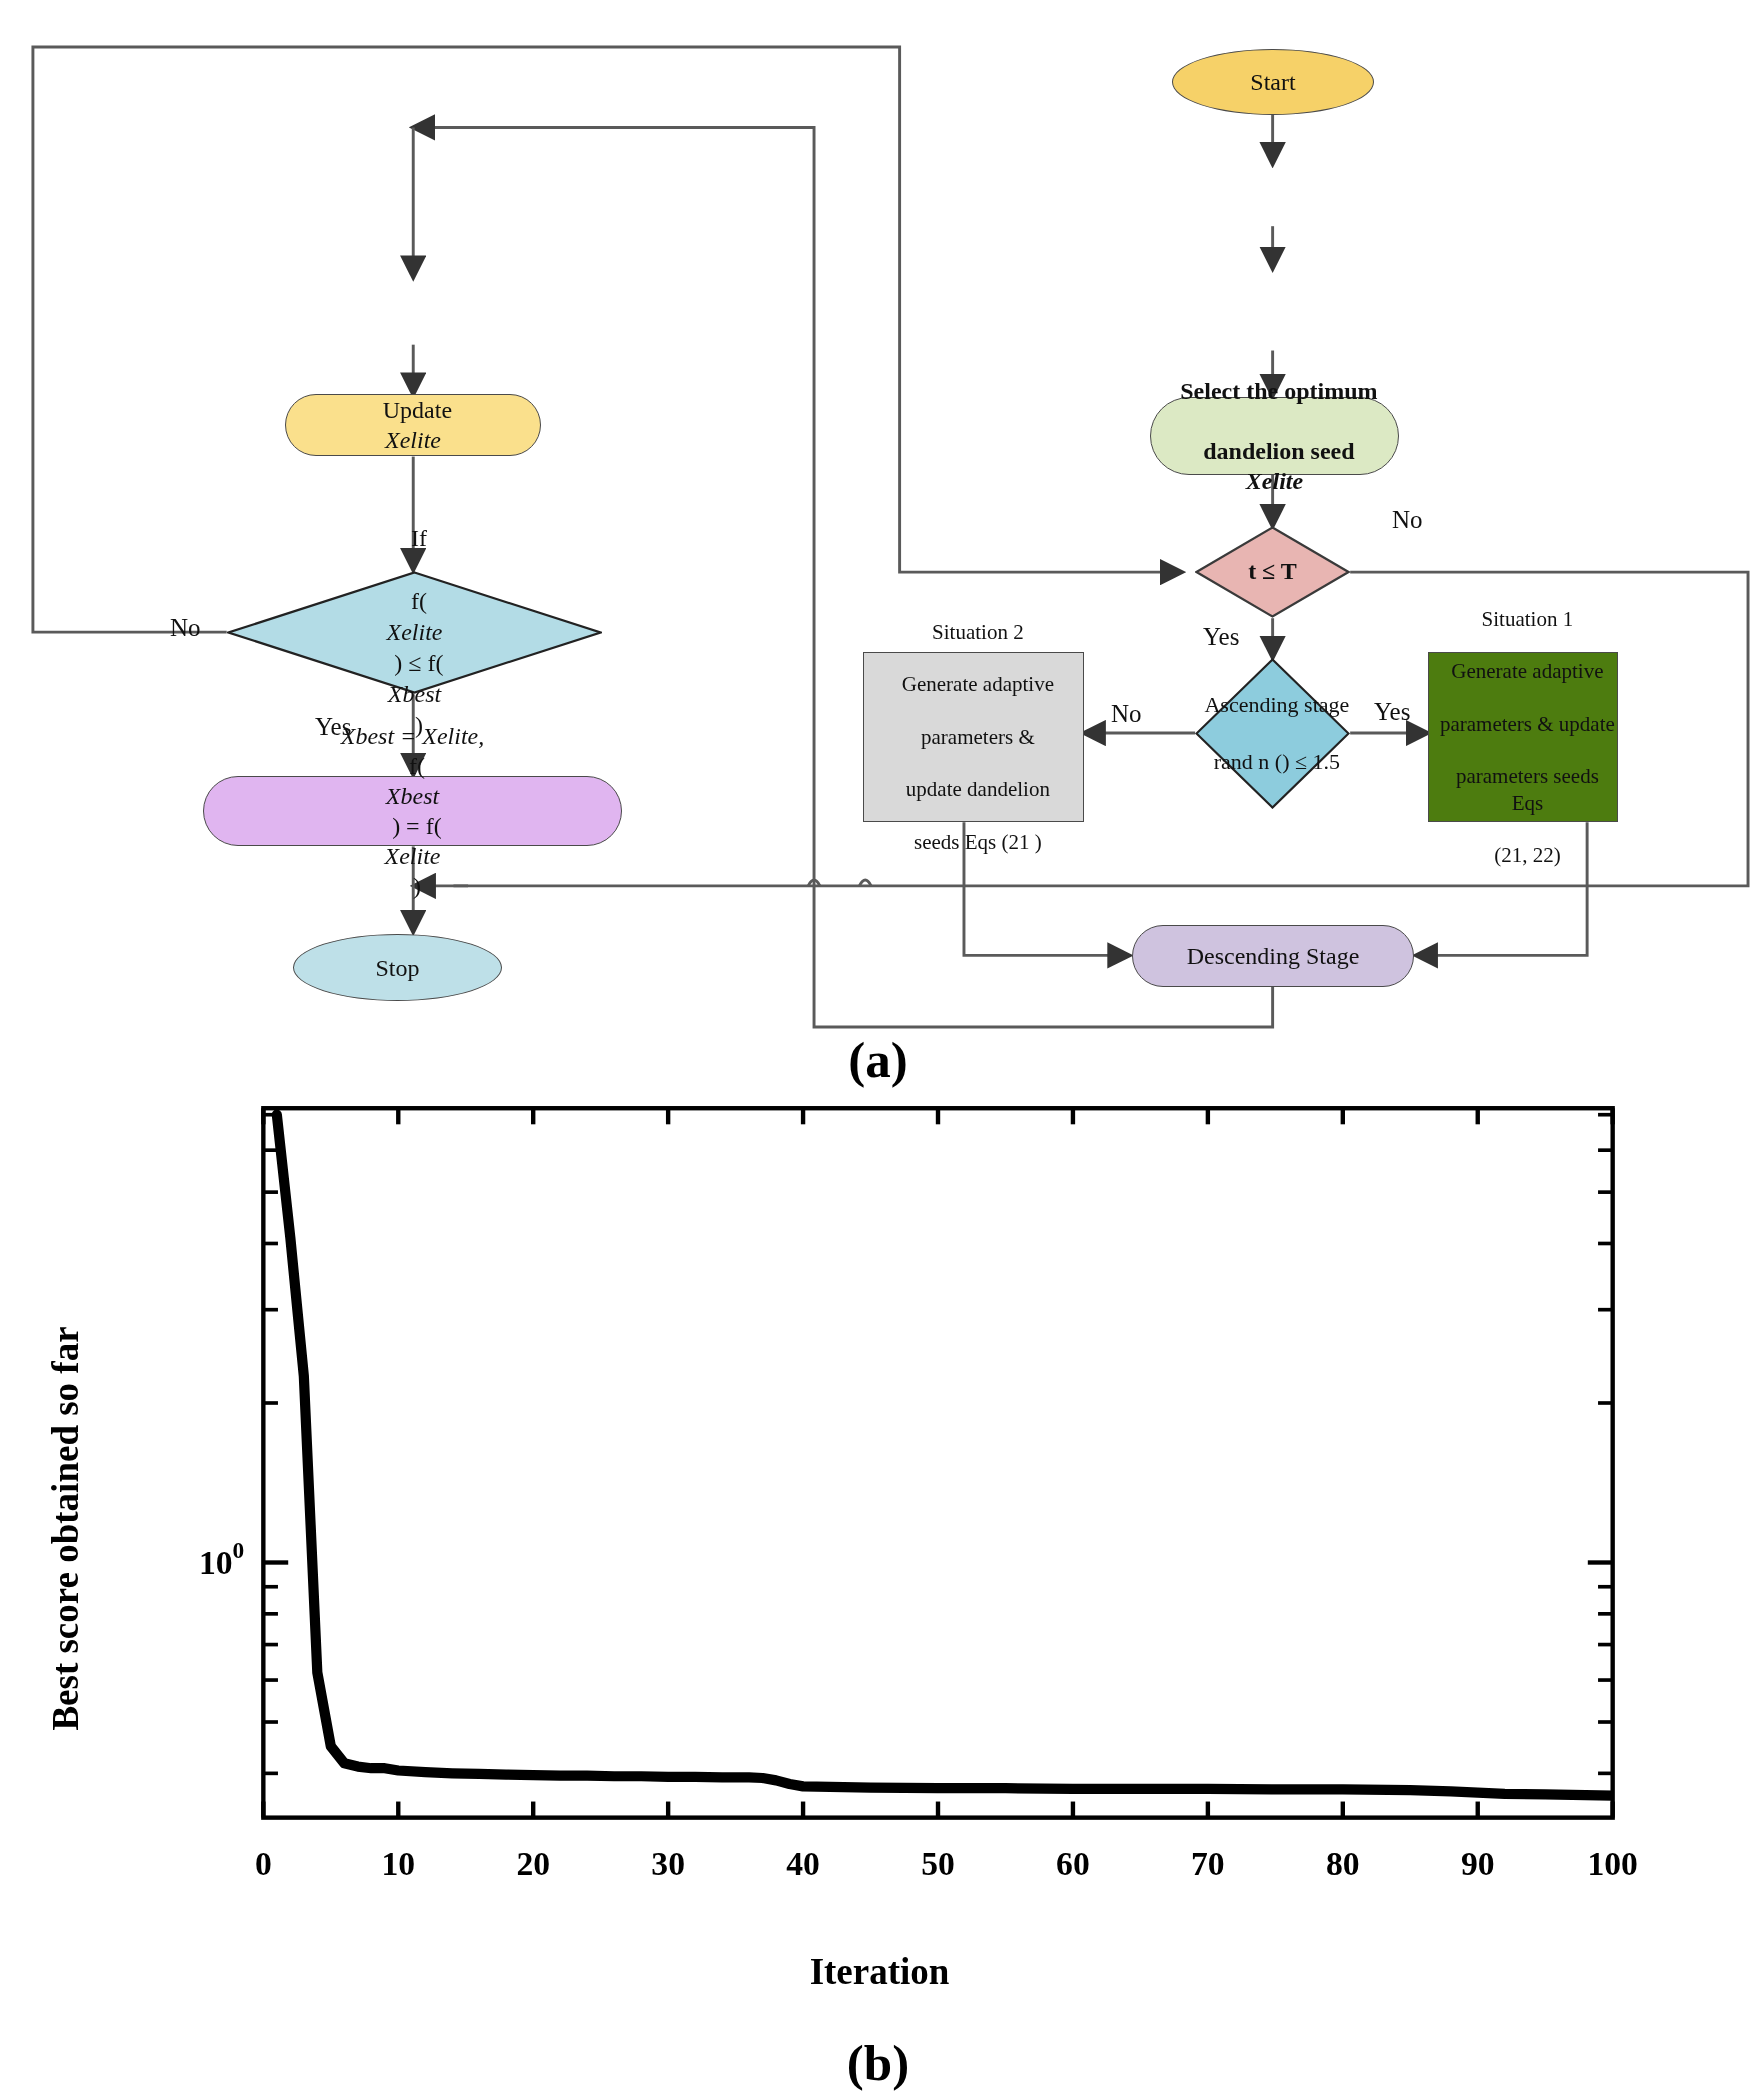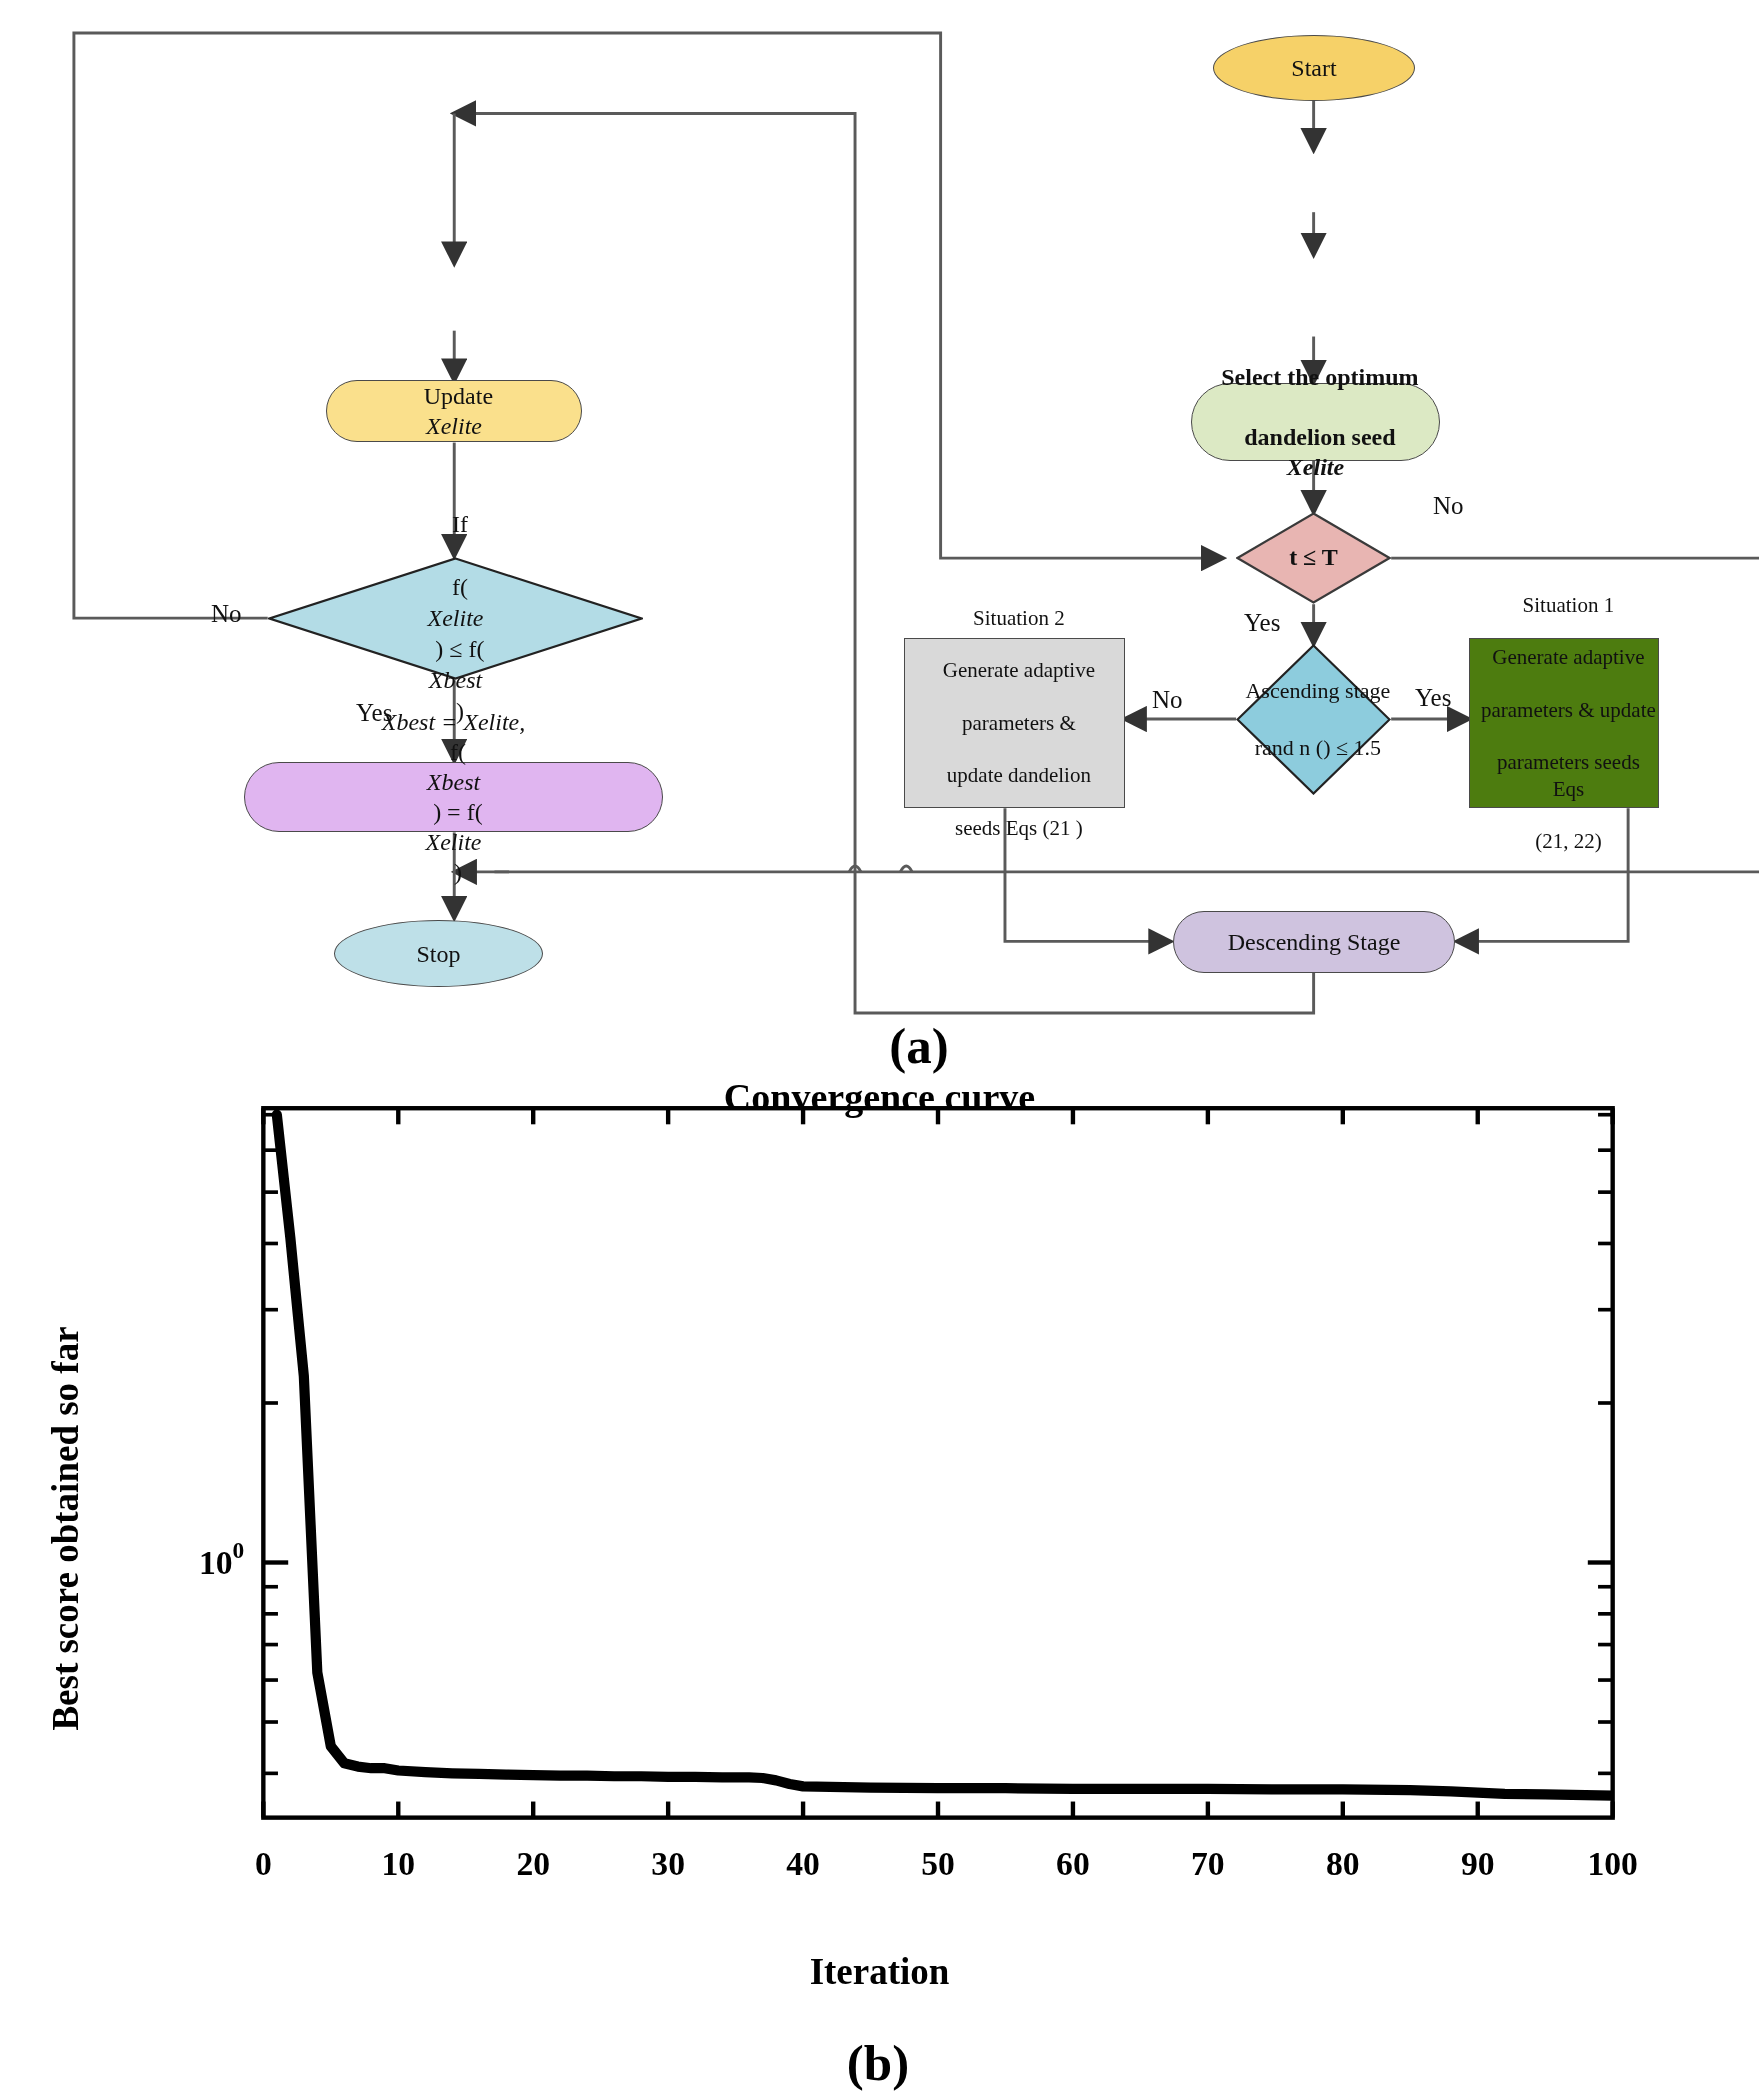--- a/index.html
+++ b/index.html
@@ -2,21 +2,21 @@
 <html style="font-size:11.7px"><head>
 <meta charset="utf-8">
 <style>
   html,body{margin:0;padding:0;background:#fff;}
   body{width:1759px;height:2097px;font-family:"Liberation Serif",serif;position:relative;overflow:hidden;}
 
   
   .figure{position:absolute;left:0;top:0;width:1759px;height:2097px;}
 
   
-  #panel-a{position:absolute;left:0;top:0;width:1394px;height:1068px;margin-left:41px;}
+  #panel-a{position:absolute;left:0;top:14px;width:1394px;height:1068px;}
   #flow-svg{position:absolute;left:0;top:0;}
 
   .node{position:absolute;box-sizing:border-box;
         display:flex;align-items:center;justify-content:center;text-align:center;
         border:1.5px solid #4a4a4a;color:#111;line-height:1.25;}
   .node span{display:block;width:100%;padding:0 4.4px;}
 
   .n-ellipse{border-radius:50%;}
   .n-round{border-radius:44px;}
   .n-rect{border-radius:0;}
@@ -181,21 +181,20 @@
     <div class="edge-label" style="left:1111px;top:686px;font-size:25px;">No</div>
     <div class="edge-label" style="left:1374px;top:684px;font-size:25px;">Yes</div>
     <div class="edge-label" style="left:170px;top:600px;font-size:25px;">No</div>
     <div class="edge-label" style="left:315px;top:699px;font-size:25px;">Yes</div>
 
     <div class="panel-caption" style="left:805px;top:1017px;width:146px;font-size:51px;">(a)</div>
   </div>
 
   <div id="panel-b">
 
-    <div class="chart-title" style="left:0;top:7.3px;">Convergence curve</div>
 
     <div class="axis-label" style="left:-227px;top:439px;width:585px;text-align:center;transform:rotate(-90deg);">Best score obtained so far</div>
 
     <div class="axis-label" style="left:0;top:882px;width:1759px;text-align:center;">Iteration</div>
 
     <svg id="chart-svg" width="1759" height="1029" viewBox="0 0 2405 1407">
         <rect x="360" y="55" width="1845" height="970" fill="none" stroke="#000" stroke-width="6"></rect>
         <line x1="360" y1="1025" x2="360" y2="1003" stroke="#000" stroke-width="6"></line>
         <line x1="360" y1="55" x2="360" y2="77" stroke="#000" stroke-width="6"></line>
         <text x="360" y="1103" text-anchor="middle" class="tick-text">0</text>

